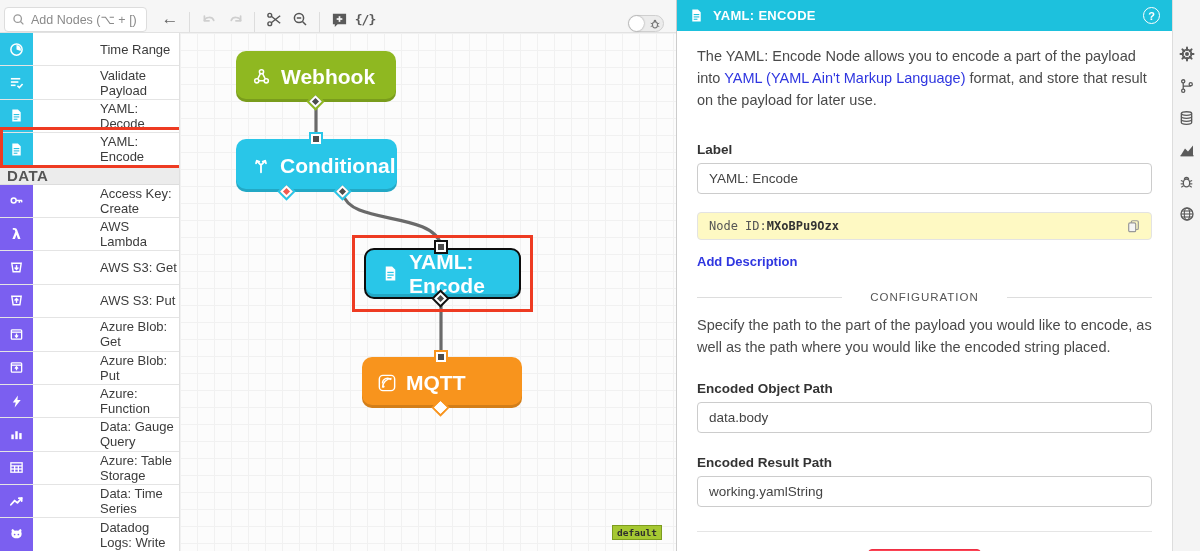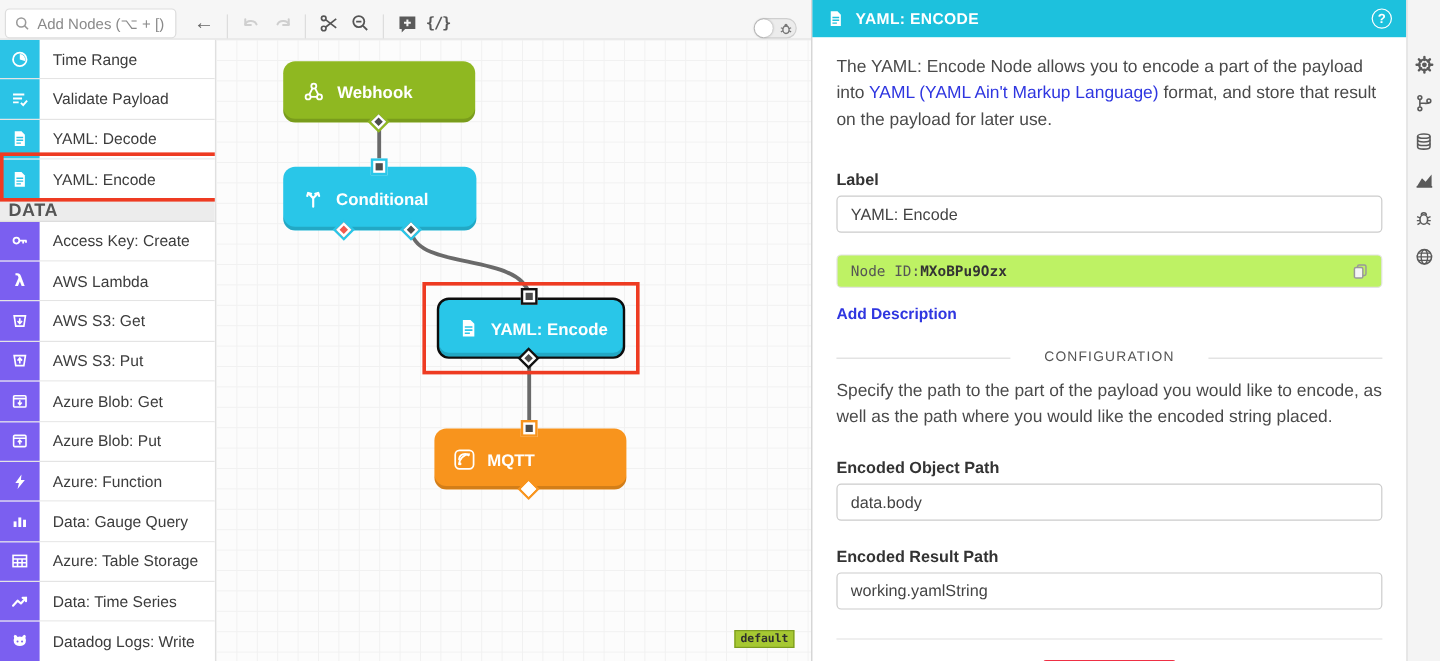--- a/index.html
+++ b/index.html
@@ -19,52 +19,52 @@
   .toggle { margin-left:auto; margin-right:12px; width:36px; height:17px; border-radius:9px; background:#ececec; border:1px solid #cfcfcf; position:relative; cursor:pointer; }
   .toggle .knob { position:absolute; left:0px; top:0px; width:15px; height:15px; background:#fff; border-radius:50%; box-shadow:0 0 2px rgba(0,0,0,.4); }
   .toggle .bugside { position:absolute; right:2px; top:2px; }
 
   
   .sidebar { position:absolute; left:0; top:33px; width:180px; height:518px; background:#fff; border-right:1px solid #e0e0e0; z-index:4; overflow:hidden; }
   .side-row { display:flex; align-items:stretch; height:33.4px; border-bottom:1px solid #e4e4e4; background:#fff; cursor:pointer; }
   .tile { width:33px; min-width:33px; display:flex; align-items:center; justify-content:center; color:#fff; }
   .tile-cyan { background:#2bc3e6; }
   .tile-purple { background:#7b5ff0; }
-  .side-label { display:flex; align-items:center; padding-left:11px; font-size:13px; color:#3c3c3c; }
+  .side-label { display:flex; align-items:center; padding-left:23px; font-size:13px; color:#3c3c3c;margin-left:44px; }
   .section-head { height:18px; background:#ececec; border-bottom:1px solid #ddd; font-size:15px; font-weight:bold; color:#555; letter-spacing:.5px; display:flex; align-items:center; padding-left:7px; }
   .side-highlight { position:absolute; left:0; top:94px; width:192px; height:41px; border:3px solid #ee3b22; z-index:6; pointer-events:none; }
   .lambda-glyph { font-size:14px; font-weight:bold; color:#fff; font-family:"DejaVu Sans",sans-serif; }
 
   
   .canvas { position:absolute; left:180px; top:33px; width:497px; height:518px; background-color:#fcfcfc;
     background-image:linear-gradient(#f1f1f1 1px, transparent 1px),linear-gradient(90deg,#f1f1f1 1px, transparent 1px);
     background-size:17px 17px; overflow:hidden; z-index:1; }
   .edges { position:absolute; left:0; top:0; }
-  .node { position:absolute; border-radius:10px; display:flex; align-items:center; gap:10px; padding-left:16px; color:#fff; font-weight:bold; font-size:14px; cursor:pointer; box-shadow:inset 0 -3px 0 rgba(0,0,0,.15); }
+  .node { position:absolute; border-radius:10px; display:flex; align-items:center; gap:10px; padding-left:16px; color:#fff; font-weight:bold; font-size:21px; cursor:pointer; box-shadow:inset 0 -3px 0 rgba(0,0,0,.15); }
   .node-green { background:#8fb821; }
   .node-cyan { background:#29c6e8; }
   .node-orange { background:#f8941d; }
   .node-selected { border:2px solid #0d0d0d; }
   .sel-rect { position:absolute; border:3px solid #ee3b22; background:transparent; z-index:3; pointer-events:none; }
   .port-d { position:absolute; width:9px; height:9px; transform:rotate(45deg); border:2px solid #fff; z-index:4; cursor:pointer; }
   .port-s { position:absolute; width:14px; height:14px; background:#fff; border:2px solid #999; display:flex; align-items:center; justify-content:center; z-index:4; cursor:pointer; }
   .port-s .inner { width:6px; height:6px; background:#4d4d4d; }
   .badge-default { position:absolute; background:#a6c832; border:1px solid #7d9c1f; color:#2e2e2e; font-family:"DejaVu Sans Mono",monospace; font-size:9.5px; font-weight:bold; padding:1px 4px; }
 
   
   .panel { position:absolute; left:676px; top:0; width:496px; height:551px; background:#fff; border-left:1px solid #ccc; z-index:10; }
   .panel-header { height:31px; background:#1dc1dd; display:flex; align-items:center; padding:0 12px; gap:9px; color:#fff; }
   .panel-title { font-weight:bold; font-size:13px; letter-spacing:.3px; }
   .help-circle { margin-left:auto; width:17px; height:17px; border:1.6px solid #fff; border-radius:50%; display:flex; align-items:center; justify-content:center; font-size:11px; font-weight:bold; cursor:pointer; }
   .panel-body { padding:0 20px; }
   .desc { margin-top:15px; font-size:14.5px; line-height:1.5; color:#4a4a4a; }
   .desc a { color:#2f36e0; text-decoration:none; cursor:pointer; }
   .fld-label { margin-top:31px; font-size:13.5px; font-weight:bold; color:#333; }
   .txt-input { margin-top:6px; width:100%; height:31px; border:1px solid #ccc; border-radius:4px; padding:0 11px; font-size:13.5px; color:#444; font-family:"Liberation Sans",sans-serif; outline:none; background:#fff; }
-  .nodeid { margin-top:18px; height:28px; background:#bef264; border:1px solid #e3e3e3; border-radius:4px; display:flex; align-items:center; padding:0 11px; font-family:"DejaVu Sans Mono",monospace; font-size:12px; color:#555; }
+  .nodeid { margin-top:18px; height:28px; background:#fef9c3; border:1px solid #e3e3e3; border-radius:4px; display:flex; align-items:center; padding:0 11px; font-family:"DejaVu Sans Mono",monospace; font-size:12px; color:#555; }
   .nodeid b { color:#333; }
   .copy-btn { margin-left:auto; cursor:pointer; display:flex; }
   .add-desc { display:inline-block; margin-top:14px; font-size:13px; font-weight:bold; color:#2f36e0; cursor:pointer; }
   .cfg-divider { margin-top:21px; display:flex; align-items:center; gap:28px; color:#555; font-size:11.5px; letter-spacing:1px; }
   .cfg-divider .line { flex:1; height:1px; background:#ddd; }
   .bottom-sep { margin-top:24px; border-top:1px solid #e5e5e5; }
   .delete-btn { display:block; margin:17px auto 0 auto; background:#fb4353; border:1px solid #ef2f44; border-radius:4px; color:#fff; font-weight:bold; font-size:13.5px; padding:7px 16px; cursor:pointer; font-family:"Liberation Sans",sans-serif; }
 
   
   .strip { position:absolute; right:0; top:0; width:28px; height:551px; background:#f4f4f4; border-left:1px solid #ddd; z-index:11; display:flex; flex-direction:column; align-items:center; padding-top:46px; gap:16px; }

